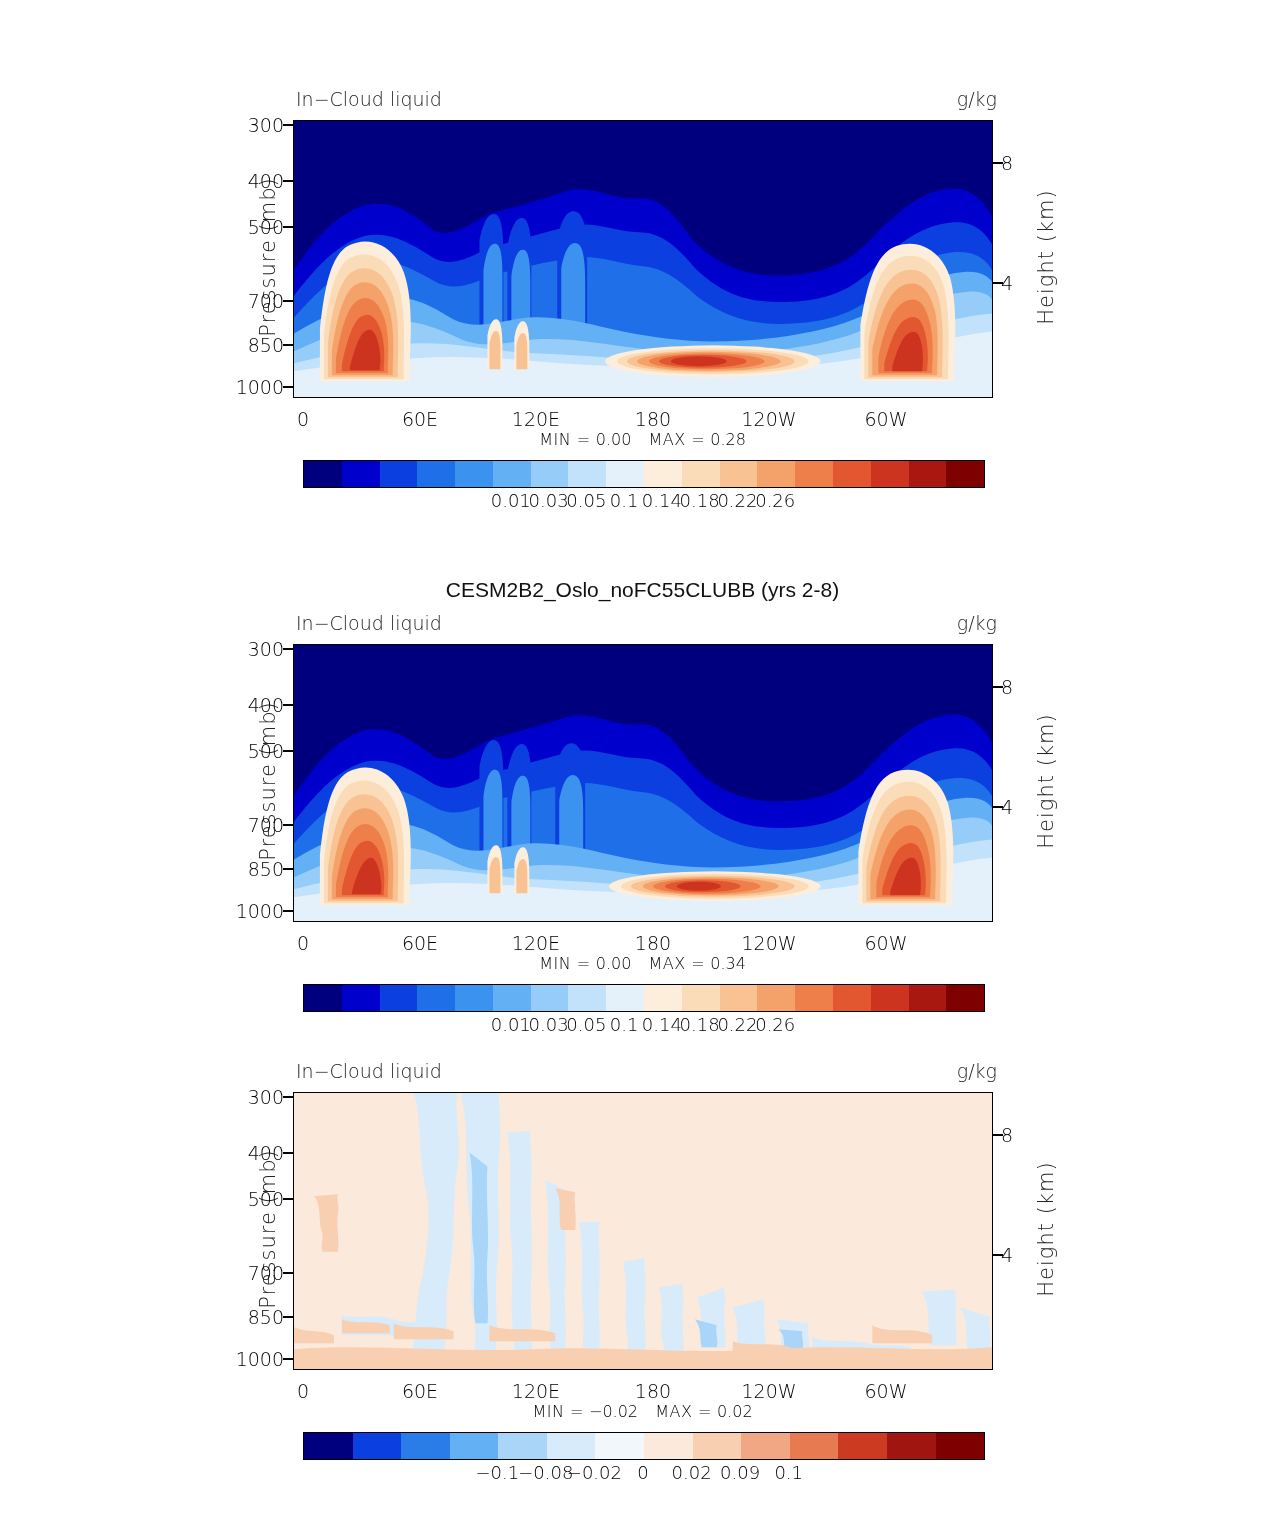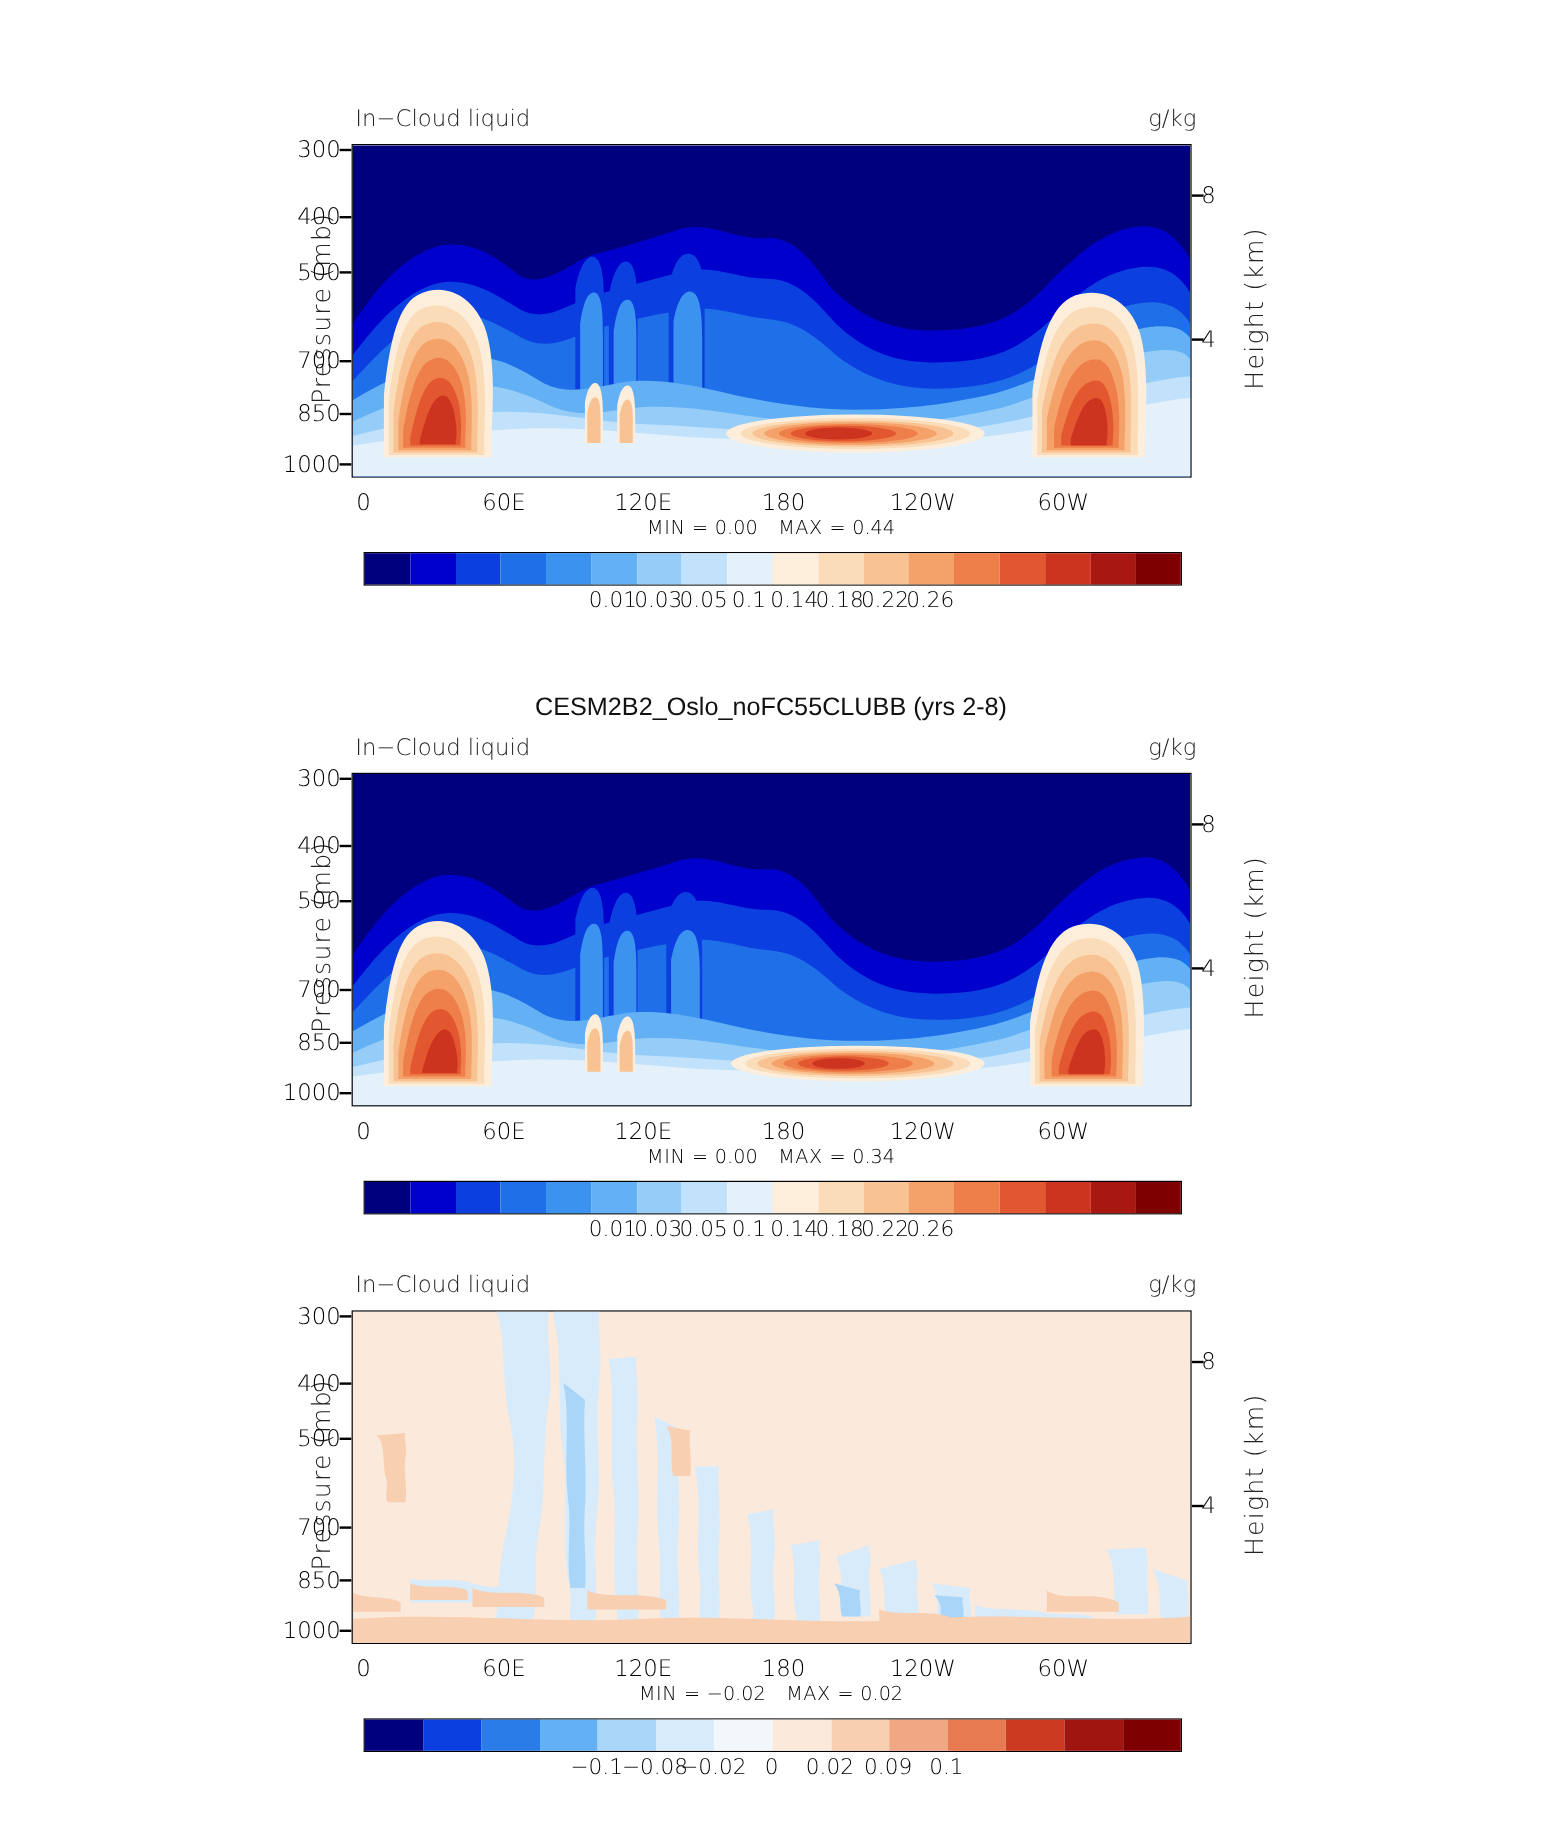--- a/index.html
+++ b/index.html
@@ -303,21 +303,21 @@
       <span class="xtick-label" style="left:536px;">120E</span>
       <span class="xtick-label" style="left:653px;">180</span>
       <span class="xtick-label" style="left:769px;">120W</span>
       <span class="xtick-label" style="left:886px;">60W</span>
     </div>
 
     <div class="minmax">
       <span class="pair"><span class="k">MIN =</span>
       <span>0.00</span></span>
       <span class="pair"><span class="k">MAX =</span>
-      <span>0.44</span></span>
+      <span>0.28</span></span>
     </div>
 
     <div class="cbar-wrap">
       <div class="cbar" id="cbar1">
           <div style="background: rgb(0, 0, 127);"></div>
           <div style="background: rgb(0, 0, 205);"></div>
           <div style="background: rgb(11, 63, 224);"></div>
           <div style="background: rgb(31, 111, 232);"></div>
           <div style="background: rgb(60, 146, 239);"></div>
           <div style="background: rgb(99, 176, 244);"></div>

